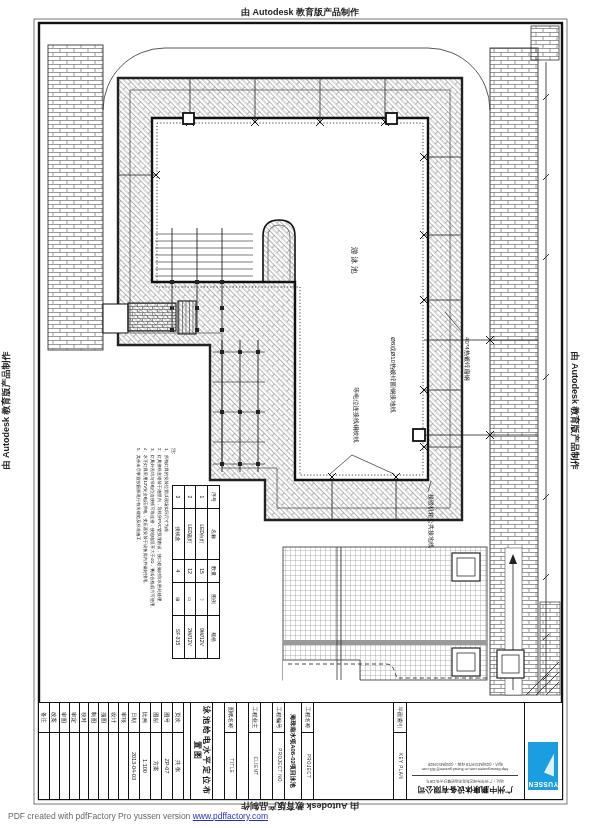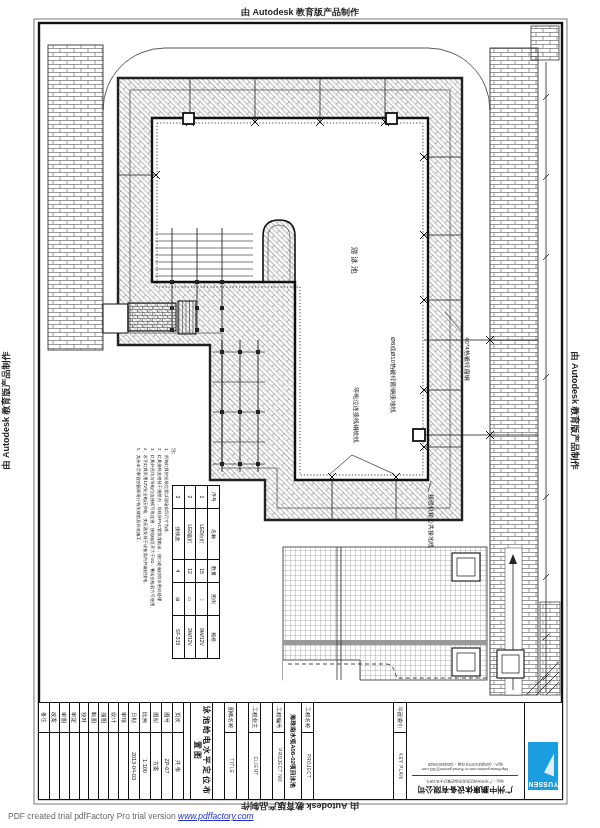--- a/index.html
+++ b/index.html
@@ -5,21 +5,21 @@
   html,body{margin:0;padding:0;background:#fff;}
   body{width:600px;height:828px;position:relative;overflow:hidden;
        font-family:"Liberation Sans","DejaVu Sans",sans-serif;color:#111;}
   .abs{position:absolute;}
   .banner{font-size:9px;font-weight:bold;color:#222;white-space:nowrap;}
   #banner-top{left:0;top:6px;width:600px;text-align:center;}
   #banner-bottom{left:0;top:799px;width:600px;text-align:center;transform:rotate(180deg);}
   #banner-left{left:-194px;top:404px;width:400px;text-align:center;transform:rotate(-90deg);}
   #banner-right{left:374px;top:404px;width:400px;text-align:center;transform:rotate(90deg);}
   #pdf-footer{left:8px;top:811px;font-size:8.5px;color:#666;}
-  #pdf-footer a{color:#2233cc;text-decoration:underline;font-style:italic;}
+  #pdf-footer a{color:#2233cc;text-decoration:underline;}
   svg text{font-family:"Liberation Sans","DejaVu Sans",sans-serif;fill:#111;}
   
   .rot90{transform-origin:0 0;transform:rotate(90deg) translateY(-100%);}
   
   #fixture-table{left:172px;top:485px;width:174px;height:48px;border:1px solid #111;
     display:flex;flex-direction:column;background:#fff;box-sizing:border-box;}
   #fixture-table .tr{flex:1;display:flex;border-top:1px solid #111;}
   #fixture-table .tr:first-child{border-top:none;}
   #fixture-table .td{border-left:1px solid #111;font-size:5px;display:flex;
     align-items:center;justify-content:center;overflow:hidden;white-space:nowrap;}
@@ -344,13 +344,13 @@
     <div class="lbl">备注</div>
       <div class="val"></div>
     </div>
 </div>
 
 <div class="abs banner" id="banner-top">由 Autodesk 教育版产品制作</div>
 <div class="abs banner" id="banner-bottom">由 Autodesk 教育版产品制作</div>
 <div class="abs banner" id="banner-left">由 Autodesk 教育版产品制作</div>
 <div class="abs banner" id="banner-right">由 Autodesk 教育版产品制作</div>
 
-<div class="abs" id="pdf-footer"><span>PDF created trial pdfFactory Pro trial version </span><a href="#">www.pdffactory.com</a></div>
+<div class="abs" id="pdf-footer"><span>PDF created with pdfFactory Pro yussen version </span><a href="#">www.pdffactory.com</a></div>
 
 </body></html>

